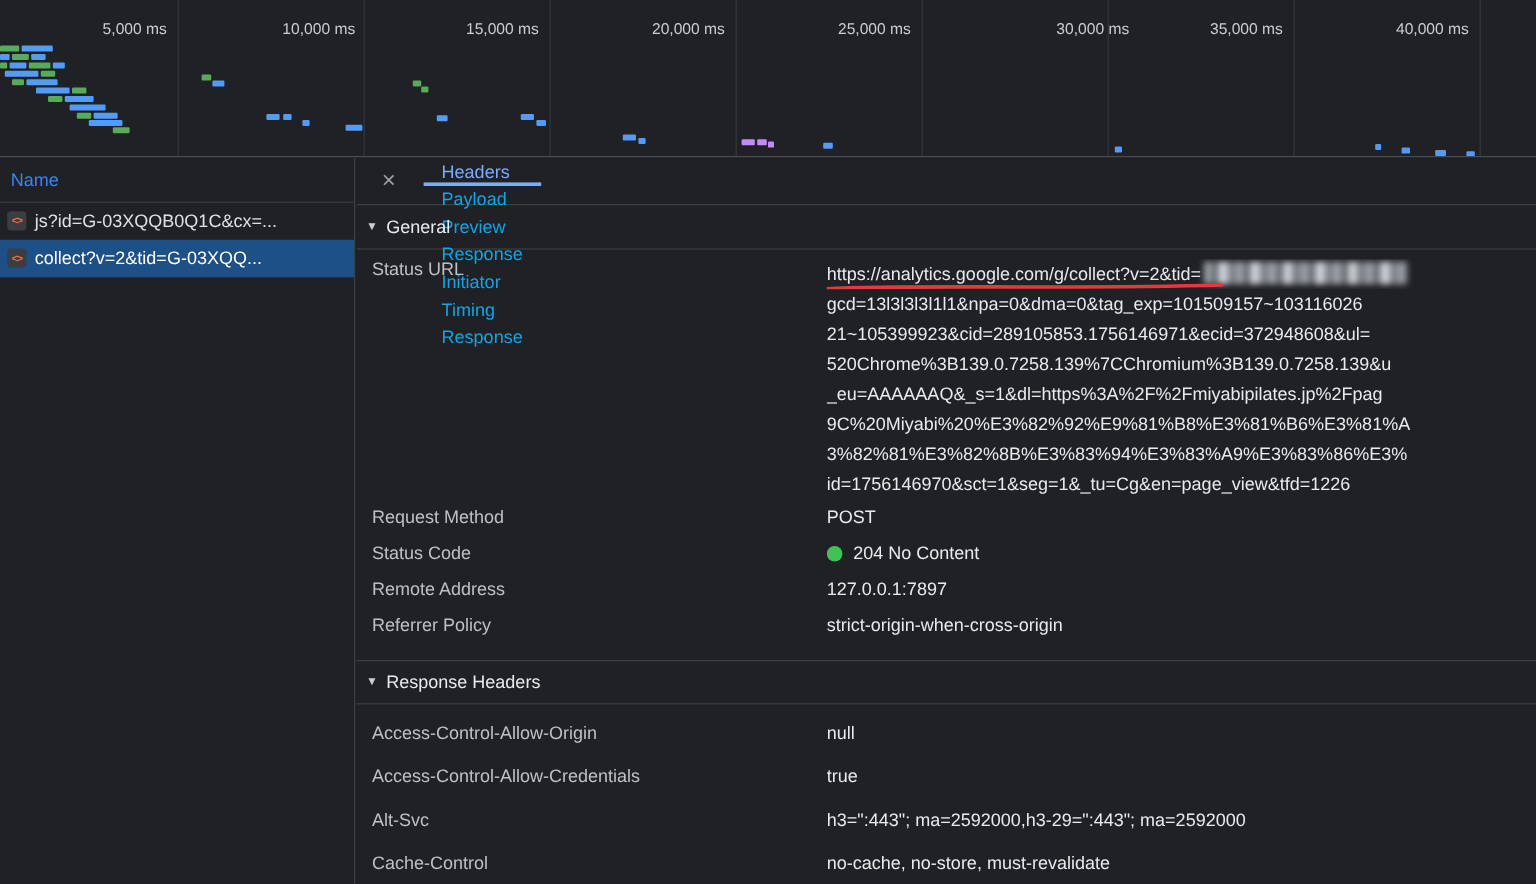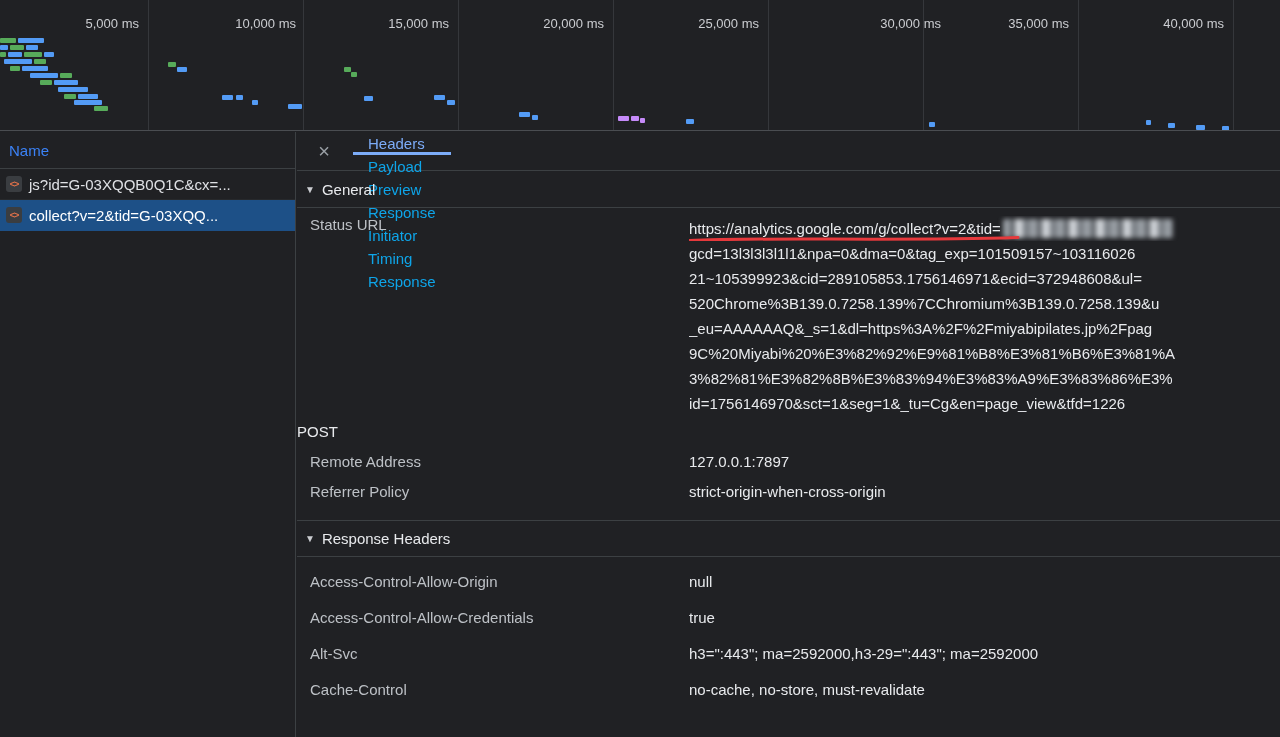--- a/index.html
+++ b/index.html
@@ -172,21 +172,26 @@
                 <div class="url-line"><span>gcd=13l3l3l3l1l1&amp;npa=0&amp;dma=0&amp;tag_exp=101509157~103116026</span></div>
                 <div class="url-line"><span>21~105399923&amp;cid=289105853.1756146971&amp;ecid=372948608&amp;ul=</span></div>
                 <div class="url-line"><span>520Chrome%3B139.0.7258.139%7CChromium%3B139.0.7258.139&amp;u</span></div>
                 <div class="url-line"><span>_eu=AAAAAAQ&amp;_s=1&amp;dl=https%3A%2F%2Fmiyabipilates.jp%2Fpag</span></div>
                 <div class="url-line"><span>9C%20Miyabi%20%E3%82%92%E9%81%B8%E3%81%B6%E3%81%A</span></div>
                 <div class="url-line"><span>3%82%81%E3%82%8B%E3%83%94%E3%83%A9%E3%83%86%E3%</span></div>
                 <div class="url-line"><span>id=1756146970&amp;sct=1&amp;seg=1&amp;_tu=Cg&amp;en=page_view&amp;tfd=1226</span></div>
               </div>
             </div>
             <div class="kv-row">
+              <div class="kv-key">Request Method</div>
               <div class="kv-value"><span>POST</span></div>
+            </div>
+            <div class="kv-row">
+              <div class="kv-key">Status Code</div>
+              <div class="kv-value"><span class="dot"></span><span>204 No Content</span></div>
             </div>
             <div class="kv-row">
               <div class="kv-key">Remote Address</div>
               <div class="kv-value"><span>127.0.0.1:7897</span></div>
             </div>
             <div class="kv-row">
               <div class="kv-key">Referrer Policy</div>
               <div class="kv-value"><span>strict-origin-when-cross-origin</span></div>
             </div>
           </div>

